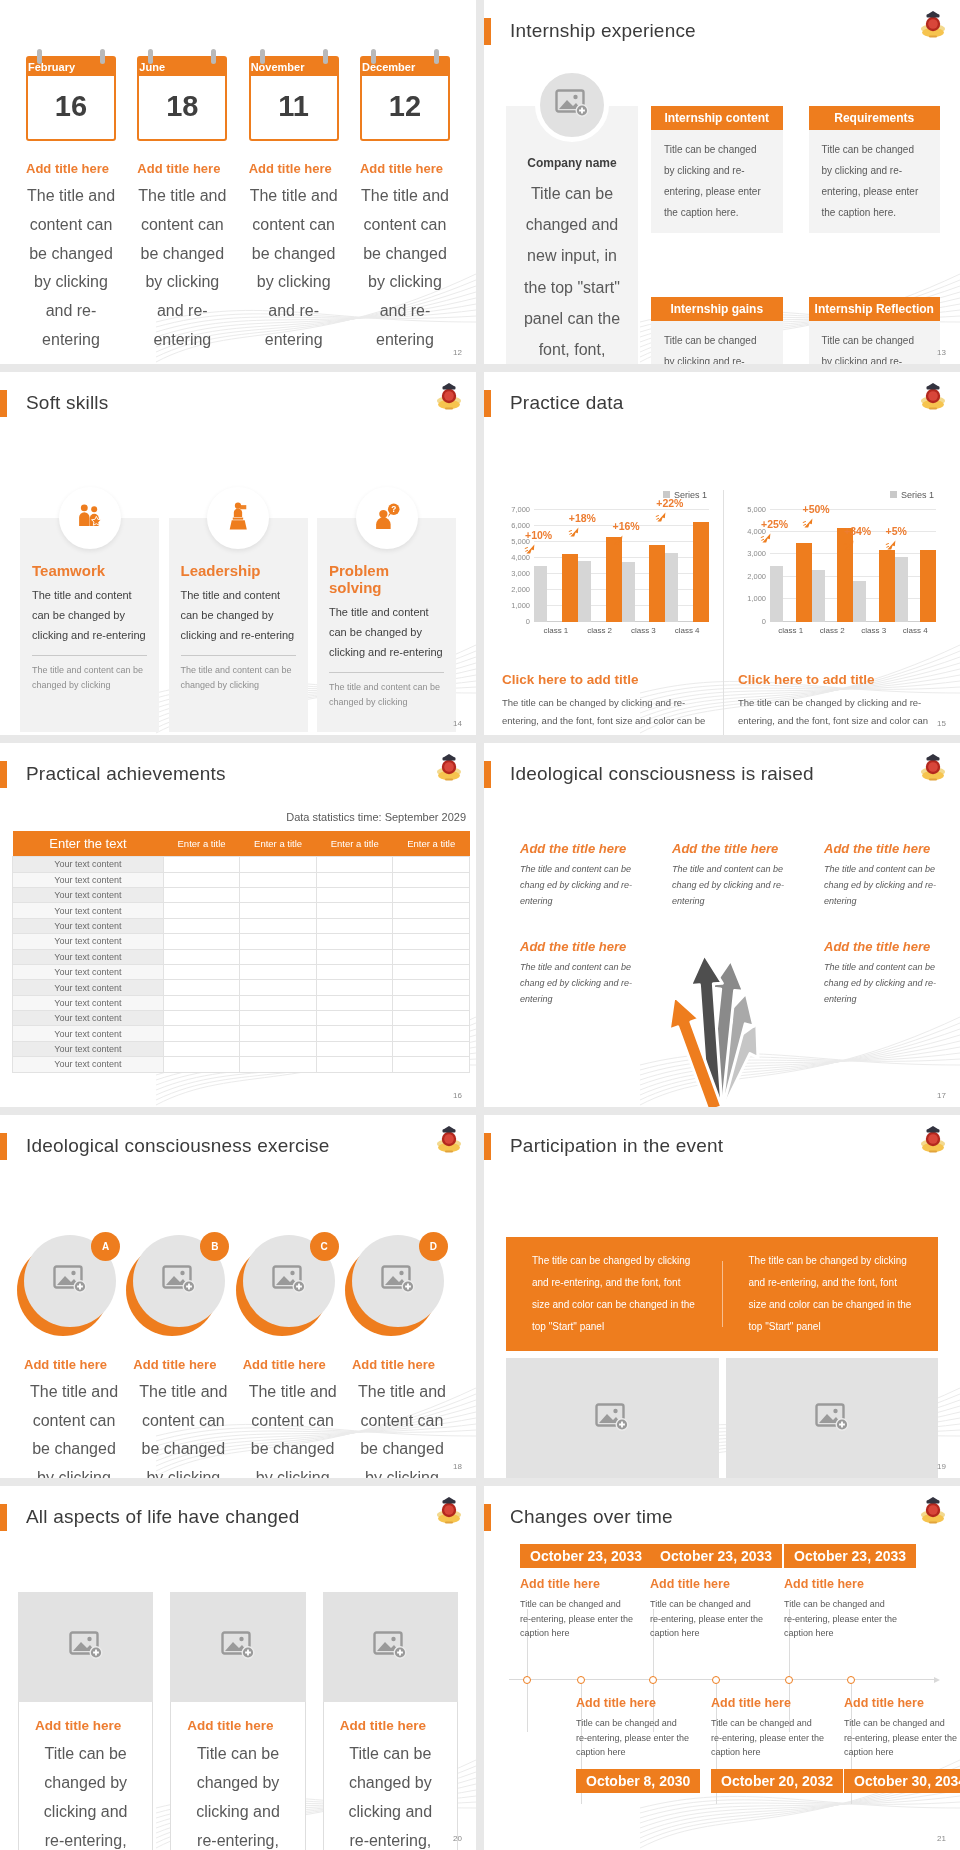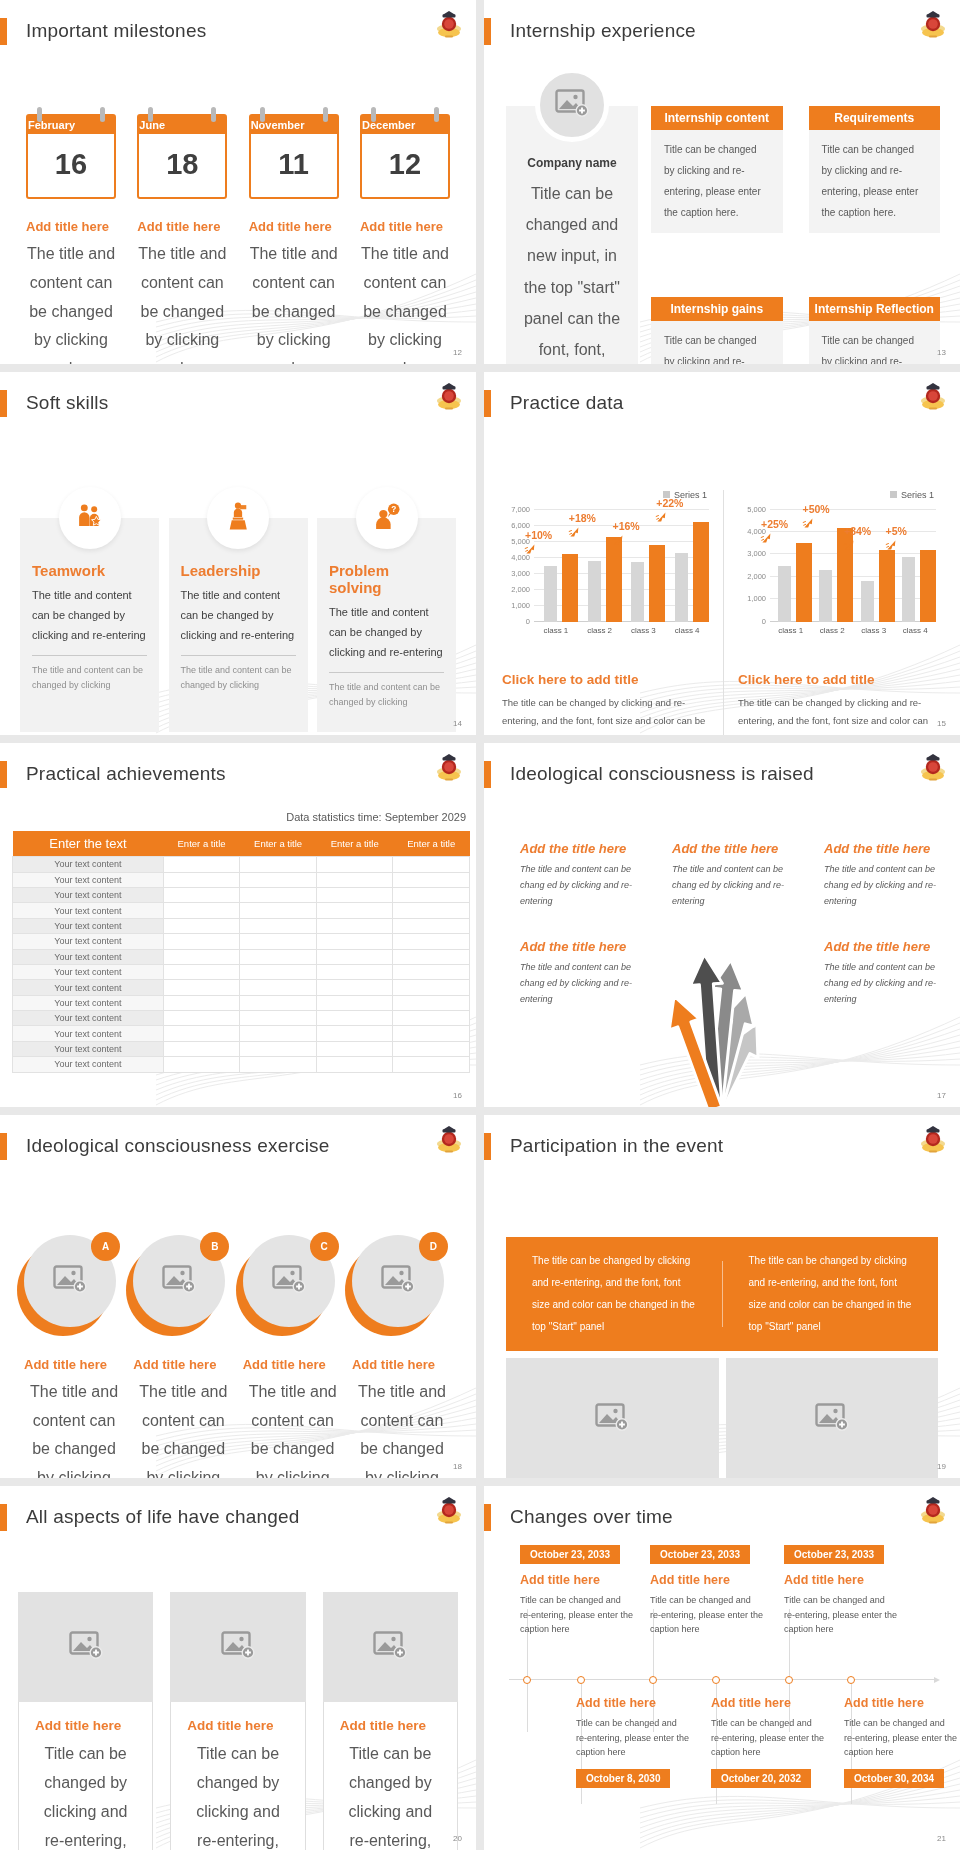--- a/index.html
+++ b/index.html
@@ -49,21 +49,21 @@
   .chart-panel { width:50%; padding:0 10px 0 6px; }
   .chart-panel.right { border-left:1px solid #e0e0e0; padding-left:14px; }
   .legend { text-align:right; font-size:9px; color:#595959; margin:0 6px 10px 0; }
   .legend .sw { display:inline-block; width:7px; height:7px; background:#c9c9c9; margin-right:4px; }
   .chart { position:relative; margin-left:32px; height:134px; }
   .plot { position:relative; height:112px; }
   .grid { position:absolute; left:0; right:4px; height:1px; background:#e7e7e7; }
   .grid.base { background:#cfcfcf; }
   .ytick { position:absolute; left:-36px; width:32px; text-align:right; font-size:7.5px; color:#8c8c8c; }
   .groups { position:absolute; left:0; right:4px; top:0; bottom:0; display:flex; }
-  .group { flex:1; position:relative; display:flex; align-items:flex-end; justify-content:flex-end; gap:5px; }
+  .group { flex:1; position:relative; display:flex; align-items:flex-end; justify-content:space-between; gap:5px; }
   .bar { width:13px; }
   .bar.gray { background:#d6d6d6; }
   .bar.orange { background:#ee7d1e; width:16px; }
   .pct { position:absolute; left:-9px; font-size:10.5px; font-weight:bold; color:#ed7d31; white-space:nowrap; }
   .flagm { position:absolute; left:-10px; width:12px; height:12px; }
   .xlab { position:absolute; top:116px; width:100%; text-align:center; font-size:8px; color:#595959; }
   .chart-panel .h-orange { font-size:13.5px; margin-top:28px; }
   .chart-cap { font-size:9.5px; color:#595959; line-height:1.95; margin-top:7px; }
   
   .stat-note { text-align:right; font-size:11px; color:#595959; margin:10px 10px 8px 0; }
@@ -101,48 +101,34 @@
   .life-img { height:110px; background:#e2e2e2; display:flex; align-items:center; justify-content:center; }
   .life-body { border:1px solid #dedede; border-top:none; padding:16px 16px 20px; background:#fff; }
   .life-body .h-orange { font-size:13.5px; margin-bottom:7px; }
   
   .tl-wrap { position:absolute; inset:58px 0 0 0; z-index:2; }
   .tl-line { position:absolute; left:25px; right:24px; top:135px; height:1px; background:#d9d9d9; }
   .tl-arrowhead { position:absolute; right:20px; top:132.5px; width:0; height:0; border-left:6px solid #d9d9d9; border-top:3px solid transparent; border-bottom:3px solid transparent; }
   .tl-node { position:absolute; top:131.5px; width:8px; height:8px; border-radius:50%; background:#fff; border:1.5px solid #ee7d1e; }
   .tl-conn { position:absolute; width:1px; background:#dcdcdc; }
   .tl-card { position:absolute; width:114px; }
-  .tl-date { display:inline-block; background:#ee7d1e; color:#fff; font-size:10px; font-weight:bold; padding:4px 10px; white-space:nowrap; }
+  .tl-date { display:inline-block; background:#ee7d1e; color:#fff; font-size:14px; font-weight:bold; padding:4px 10px; white-space:nowrap; }
   .tl-card .h-orange { font-size:12.5px; margin-top:9px; }
   .tl-card.bot .h-orange { margin-top:0; }
   .tl-body { font-size:9px; color:#595959; line-height:1.6; margin-top:6px; }
   .tl-card.bot .tl-date { margin-top:9px; }
   .t1 { left:36px; top:0; } .t2 { left:166px; top:0; } .t3 { left:300px; top:0; }
   .b1 { left:92px; top:152px; } .b2 { left:227px; top:152px; } .b3 { left:360px; top:152px; }
 </style>
 </head>
 <body>
 
 <div class="board">
 
   <section class="slide">
-    <header class="sl-head">
-      <span class="accent-bar"></span>
-      <h2 class="sl-title">Important milestones</h2>
-      <span class="logo"><svg width="26" height="30" viewBox="0 0 26 30">
-            <ellipse cx="5" cy="18" rx="4.2" ry="2.4" fill="#f3d98e" transform="rotate(-25 5 18)"></ellipse>
-            <ellipse cx="21" cy="18" rx="4.2" ry="2.4" fill="#f3d98e" transform="rotate(25 21 18)"></ellipse>
-            <ellipse cx="13" cy="22.5" rx="11" ry="4.6" fill="#f6c44f"></ellipse>
-            <circle cx="13" cy="14" r="7.2" fill="#b3281e"></circle>
-            <circle cx="13" cy="14" r="4.8" fill="#d8463a"></circle>
-            <rect x="6.5" y="4.5" width="13" height="3" rx="1" fill="#33333f"></rect>
-            <polygon points="13,1 19.5,5 6.5,5" fill="#33333f"></polygon>
-            <rect x="9" y="25.6" width="8" height="2" rx="1" fill="#e2a33c"></rect>
-          </svg></span>
-    </header>
     <div class="cal-row">
       <div class="cal-col">
         <div class="calendar">
           <span class="pin pin-l"></span>
             <span class="pin pin-r"></span>
           <div class="cal-month">February</div>
           <div class="cal-day">16</div>
         </div>
         <h3 class="h-orange">Add title here</h3>
         <p class="body-sm">The title and content can be changed by clicking and re-entering</p>

